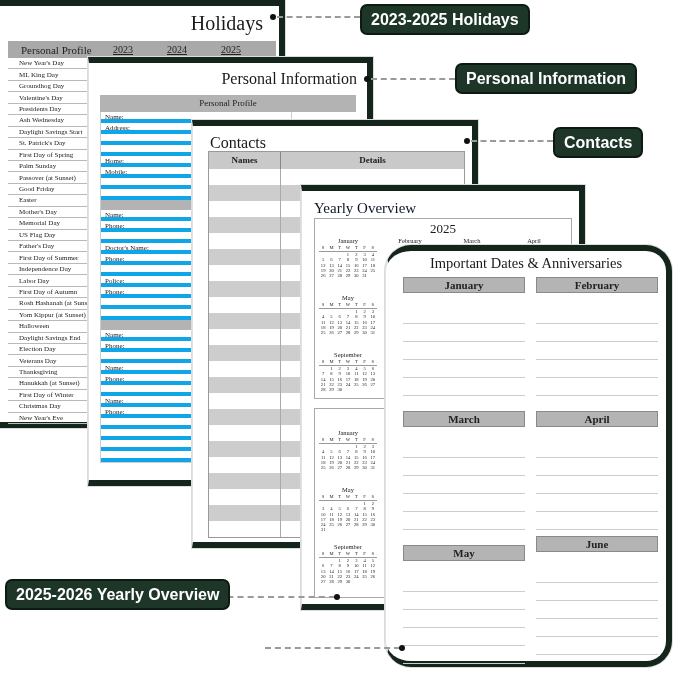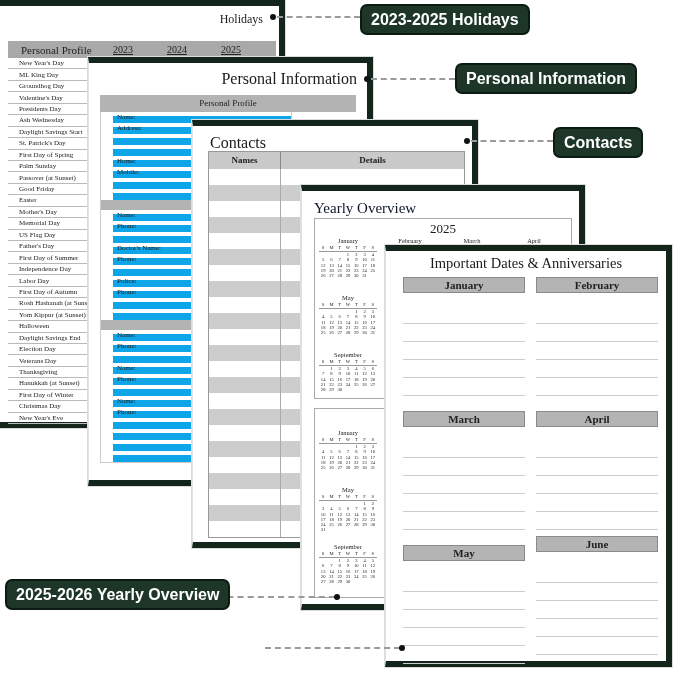--- a/index.html
+++ b/index.html
@@ -6,44 +6,44 @@
   body { background:#fff; font-family:"Liberation Serif", serif; }
   .canvas { position:relative; width:679px; height:676px; background:#fff; overflow:hidden; }
 
   .page { position:absolute; background:#fff; border-style:solid; border-color:#14251b;
           border-width:6px 6px 6px 1px; border-left-color:#e2e2e2;
           box-shadow:0 0 0 1px #dcdcdc; }
   #page1 { left:0;  top:0;   width:285px; height:428px; border-left:none; z-index:1; }
   #page2 { left:88px;  top:57px;  width:285px; height:429px; z-index:2; }
   #page3 { left:192px; top:120px; width:286px; height:428px; z-index:3; }
   #page4 { left:301px; top:185px; width:284px; height:425px; z-index:4; }
-  #page5 { left:385px; top:245px; width:287px; height:422px; z-index:5; }
+  #page5 { left:385px; top:245px; width:287px; height:422px; z-index:5;border-radius:26px; }
 
   .abs { position:absolute; }
 
   
-  .h-title { top:6px; right:16px; font-size:12px; color:#1a1a1a;margin-left:36px; }
+  .h-title { top:6px; right:16px; font-size:20px; color:#1a1a1a;margin-left:36px; }
   .h-header { left:8px; top:35px; width:268px; height:17px; background:#a9a9a9;
               display:grid; grid-template-columns:105px 54px 54px 54px; align-items:center;
               font-size:10px; color:#222; }
   .h-header .c0 { padding-left:13px; font-size:11px; }
   .h-header .cy { text-align:left;text-decoration:underline; }
   .h-rows { left:8px; top:52px; width:268px; }
   .h-row { height:11.45px; border-bottom:1px solid #b9b9b9;
            display:grid; grid-template-columns:105px 54px 54px 54px; align-items:center; }
   .h-row .nm { padding-left:11px; font-size:7px; white-space:nowrap; color:#222; }
   .h-row .dt { text-align:center; font-size:7px; color:#222; }
 
   
   .p-title { top:7px; right:10px; font-size:16px; color:#1a1a1a; }
   .p-bar { left:11px; top:32px; width:256px; height:17px; background:#b3b3b3;
            text-align:center; font-size:9px; line-height:17px; color:#222; }
   .p-box { left:11px; top:49px; width:192px; border:1px solid #ccc; border-top:none; }
-  .p-row { height:11px; border-bottom:7px solid #0ea5e9; font-size:7px; line-height:11px;
-           padding-left:4px; color:#222;margin-left:12px; }
+  .p-row { height:11px; border-bottom:4px solid #0ea5e9; font-size:7px; line-height:11px;
+           padding-left:4px; color:#222; }
   .p-div { height:10px; background:#b3b3b3; }
 
   
   .c-title { top:8px; left:17px; font-size:16px; color:#1a1a1a; }
   .c-table { left:15px; top:25px; width:257px; border:1px solid #999; }
   .c-head { height:17px; background:#c9c9c9; display:grid; grid-template-columns:72px 1fr;
             font-size:9px; font-weight:bold; color:#222; text-align:center; line-height:17px; }
   .c-head .cell { border-right:1px solid #888; } .c-head .cell:last-child { border-right:none; }
   .c-row { height:16px; display:grid; grid-template-columns:72px 1fr; }
   .c-row .cell { border-right:1px solid #aaa; } .c-row .cell:last-child { border-right:none; }

